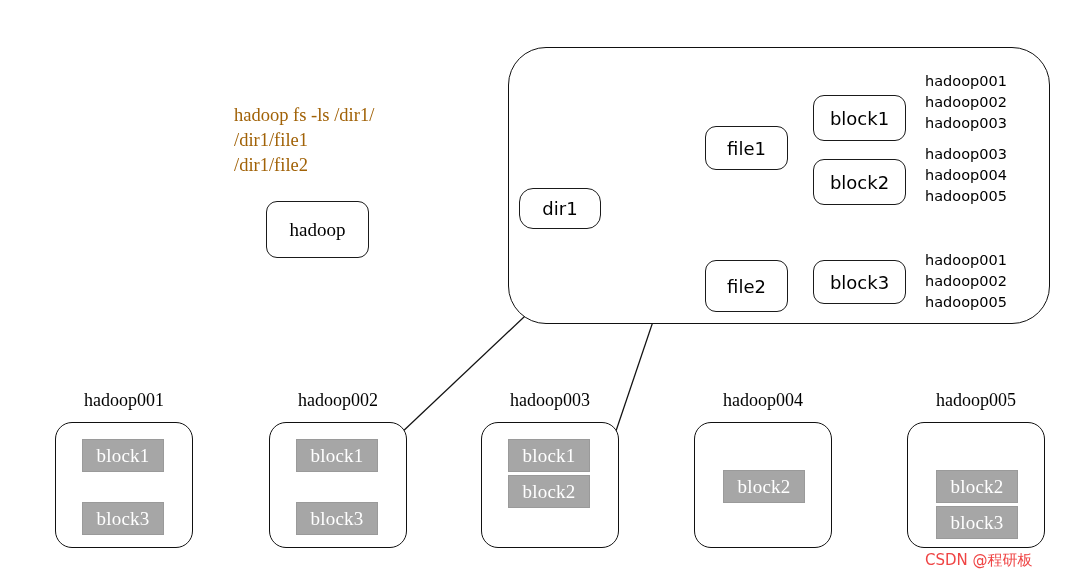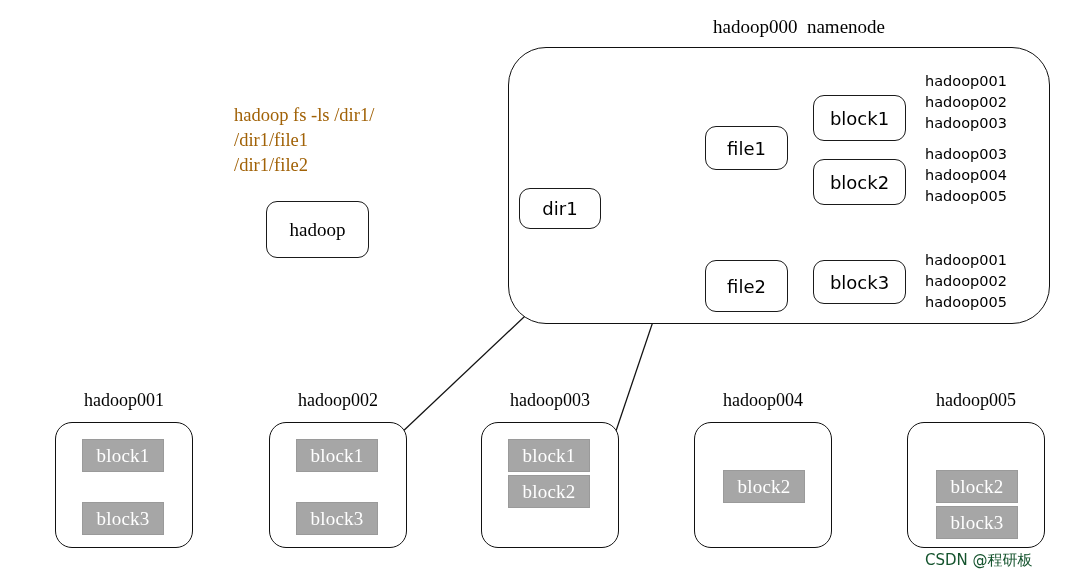--- a/index.html
+++ b/index.html
@@ -100,21 +100,21 @@
     font-size: 19px;
     display: flex;
     align-items: center;
     justify-content: center;
     letter-spacing: 0.2px;
   }
   .watermark {
     position: absolute;
     font-family: "DejaVu Sans", sans-serif;
     font-size: 15px;
-    color: #14532d;
+    color: #ef4444;
     white-space: nowrap;
     text-align: right;
   }
 </style>
 </head>
 <body>
 
 <div id="canvas">
 
   <svg class="layer" viewBox="0 0 1090 578">
@@ -141,25 +141,24 @@
   </svg>
 
   <div class="cmd-block" style="left:234px; top:103px;">hadoop fs -ls /dir1/
 /dir1/file1
 /dir1/file2</div>
 
   <div class="rbox serif-box" style="left:266px; top:201px; width:103px; height:57px;">
     <span>hadoop</span>
   </div>
 
-  <div class="nn-title" style="left:713px; top:16px;">hadoop000  namenode</div>
 
   <div class="namenode-box" style="left:508px; top:47px; width:542px; height:277px;"></div>
 
-  <div class="rbox" style="left:519px; top:188px; width:82px; height:41px;">
+  <div class="rbox" style="left:519px; top:188px; width:82px; height:41px;border-radius:14px;">
     <span>dir1</span>
   </div>
 
   <div class="rbox" style="left:705px; top:126px; width:83px; height:44px;justify-content:center;">
     <span>file1</span>
   </div>
 
   <div class="rbox" style="left:705px; top:260px; width:83px; height:52px;">
     <span>file2</span>
   </div>

